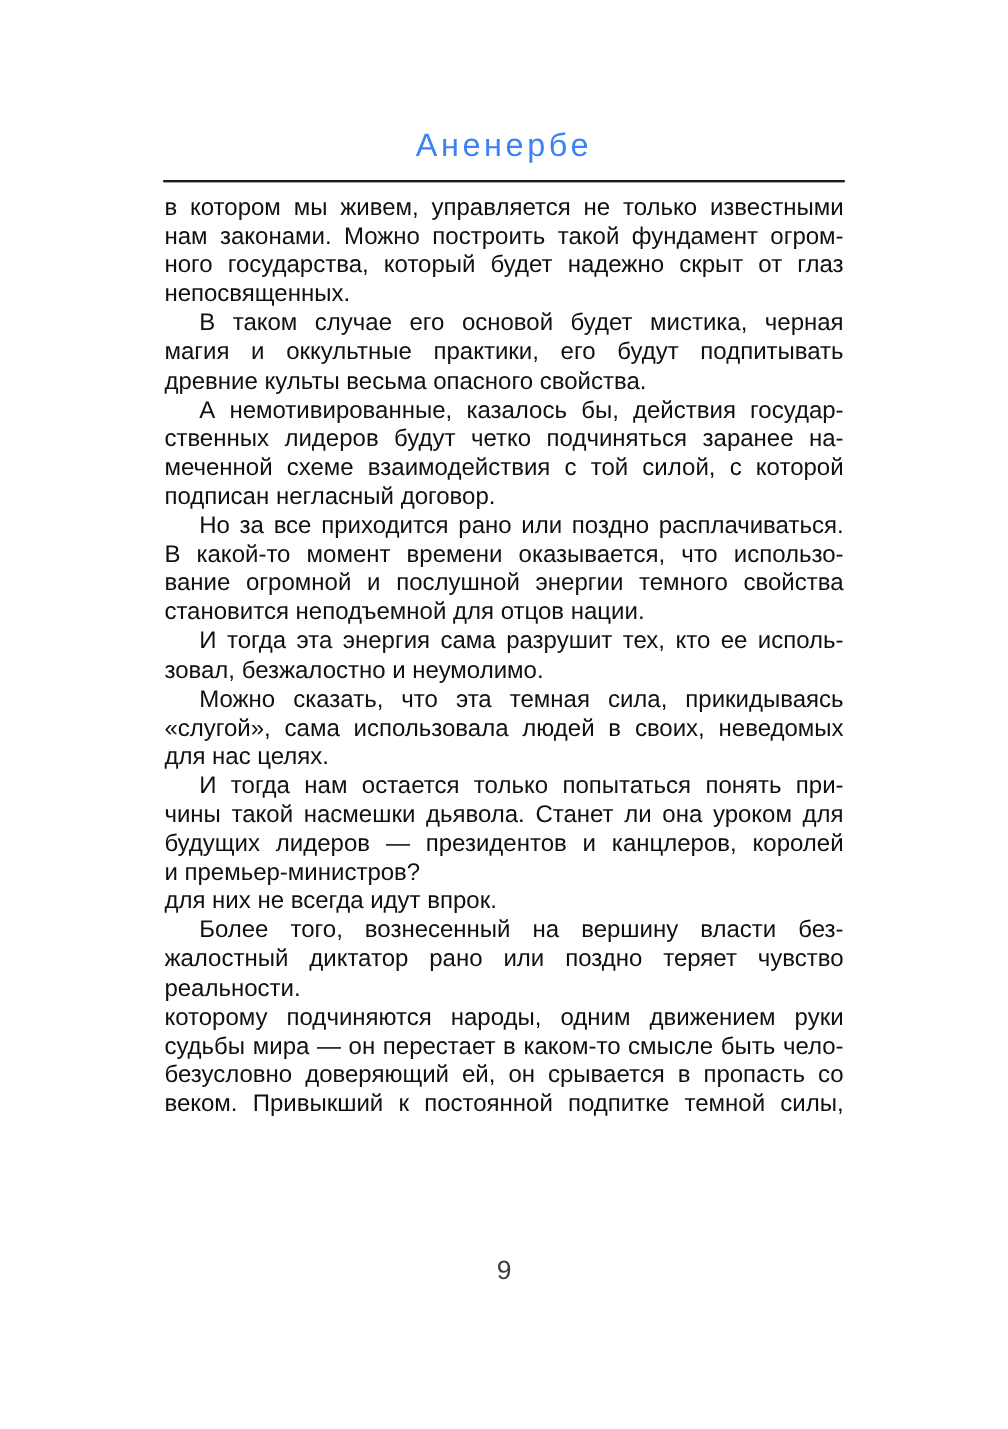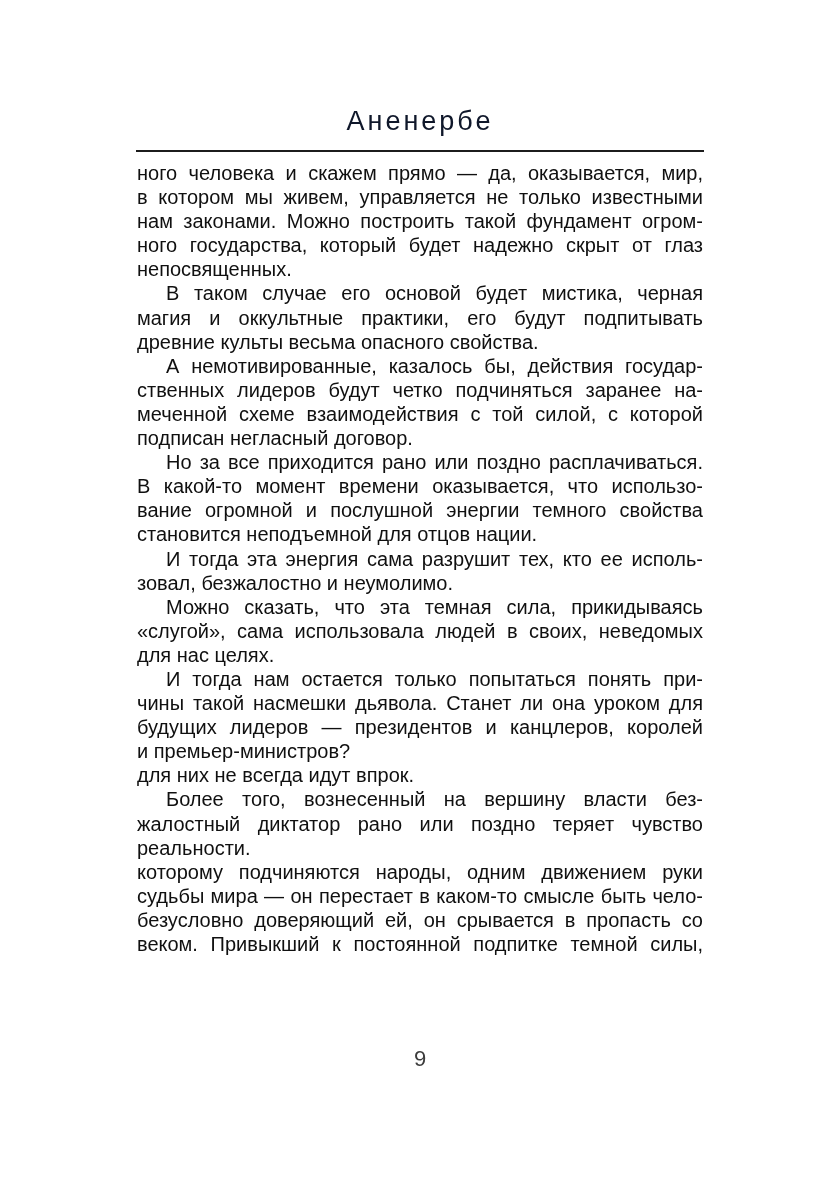--- a/index.html
+++ b/index.html
@@ -18,21 +18,21 @@
   }
   .running-head {
     position: absolute;
     top: 106px;
     left: 0;
     width: 100%;
     text-align: center;
     font-size: 27px;
     font-weight: 400;
     letter-spacing: 3px;
-    color: #0f172a;
+    color: #3b82f6;
   }
   .head-rule {
     position: absolute;
     top: 150px;
     left: 136px;
     width: 568px;
     height: 0;
     border-top: 2px solid #1c1c1c;
   }
   .body-text {
@@ -68,21 +68,20 @@
 </style>
 </head>
 <body>
 
 <div class="page">
   <div class="running-head">Аненербе</div>
 
   <div class="head-rule"></div>
 
   <div class="body-text">
-      <div class="line">ного человека и скажем прямо — да, оказывается, мир,</div>
       <div class="line">в котором мы живем, управляется не только известными</div>
       <div class="line">нам законами. Можно построить такой фундамент огром-</div>
       <div class="line">ного государства, который будет надежно скрыт от глаз</div>
       <div class="line para-last">непосвященных.</div>
       <div class="line first-indent">В таком случае его основой будет мистика, черная</div>
       <div class="line">магия и оккультные практики, его будут подпитывать</div>
       <div class="line para-last">древние культы весьма опасного свойства.</div>
       <div class="line first-indent">А немотивированные, казалось бы, действия государ-</div>
       <div class="line">ственных лидеров будут четко подчиняться заранее на-</div>
       <div class="line">меченной схеме взаимодействия с той силой, с которой</div>

